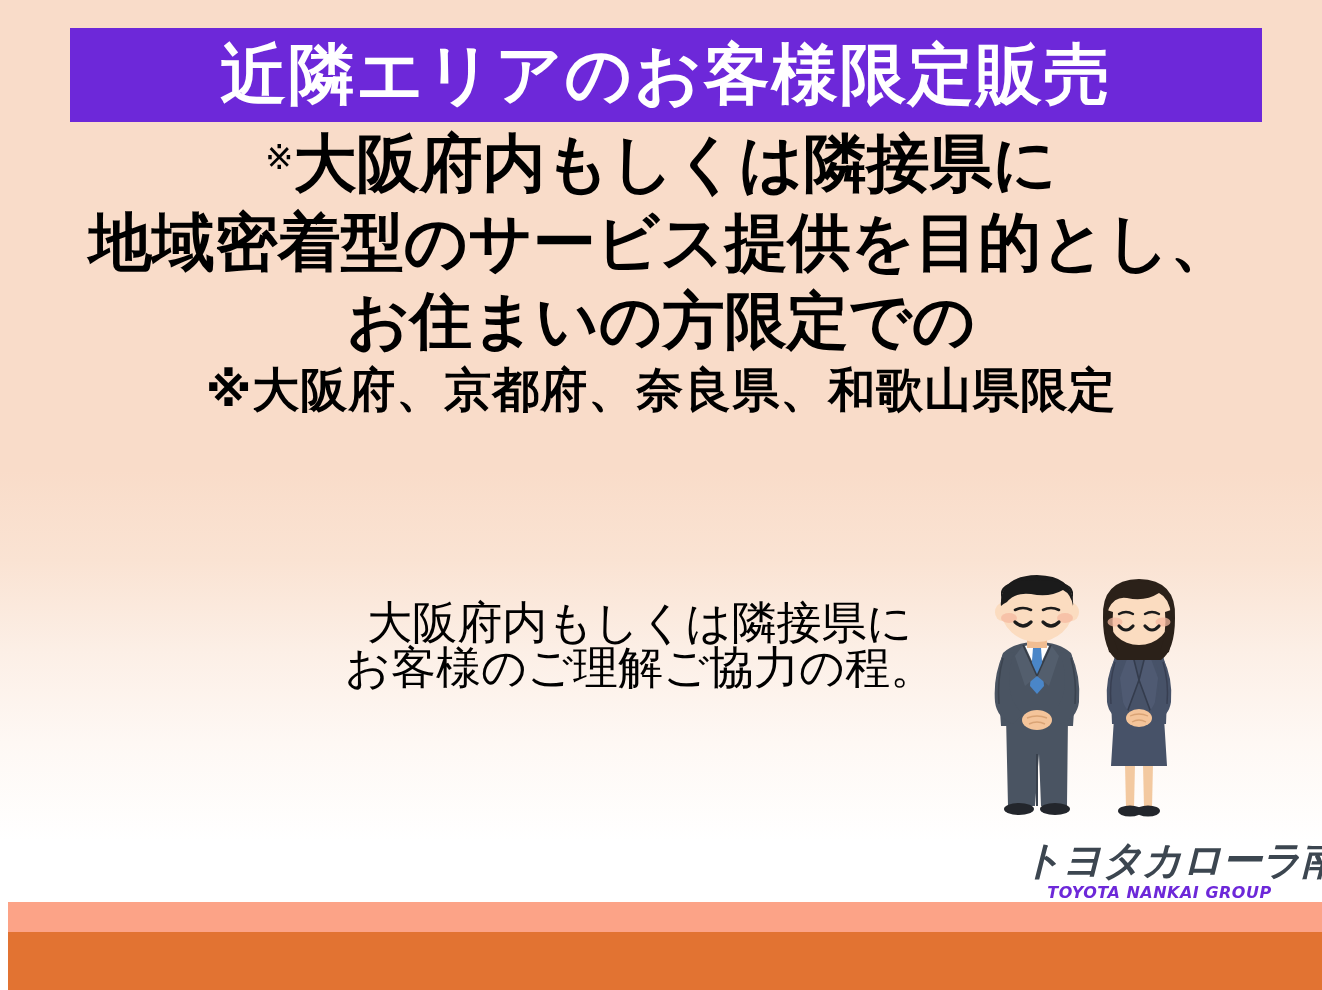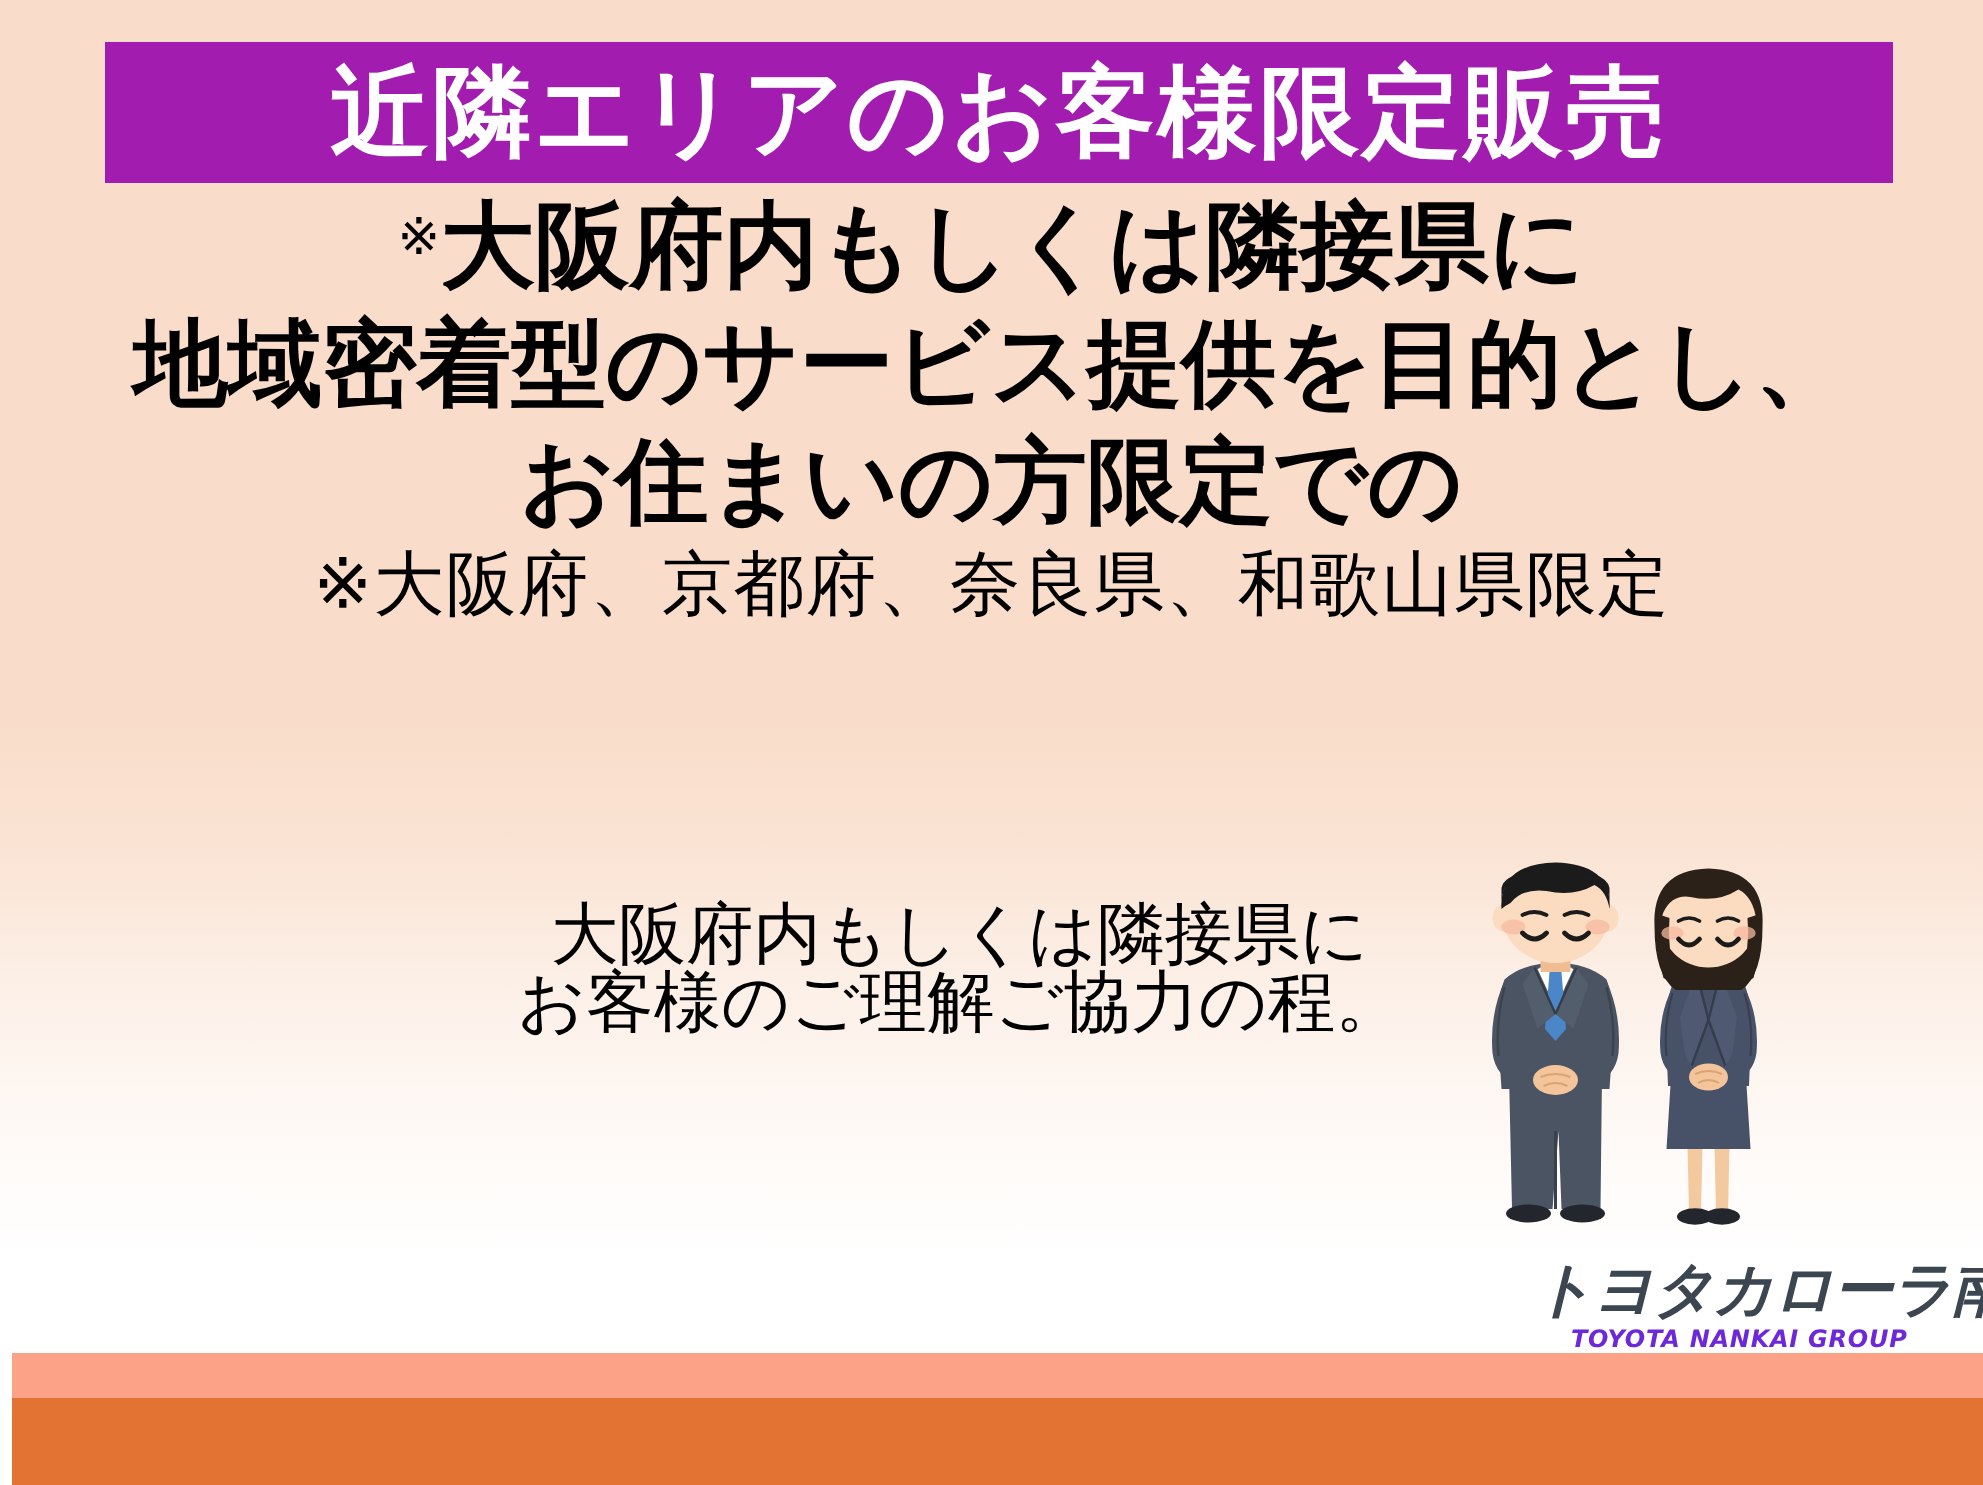--- a/index.html
+++ b/index.html
@@ -33,21 +33,21 @@
         #ffffff 93%,
         #ffffff 100%);
   }
   
   .banner {
     position: absolute;
     left: 70px;
     top: 28px;
     width: 1192px;
     height: 94px;
-    background: #a21caf;
+    background: #6d28d9;
     display: flex;
     align-items: center;
     justify-content: center;
   }
   .banner-text {
     color: #ffffff;
     font-size: 66px;
     font-weight: 700;
     letter-spacing: 2px;
     line-height: 1;
@@ -90,21 +90,21 @@
   .l3 .light {
     font-weight: 700;
   }
   .l4 {
     font-size: 62px;
     font-weight: 400;
     margin-bottom: 10px;
   }
   .l5 {
     font-size: 47px;
-    font-weight: 400;
+    font-weight: 700;
     letter-spacing: 1px;
   }
   
   .closing {
     position: absolute;
     left: 330px;
     top: 600px;
     width: 620px;
     text-align: center;
     color: #000000;

